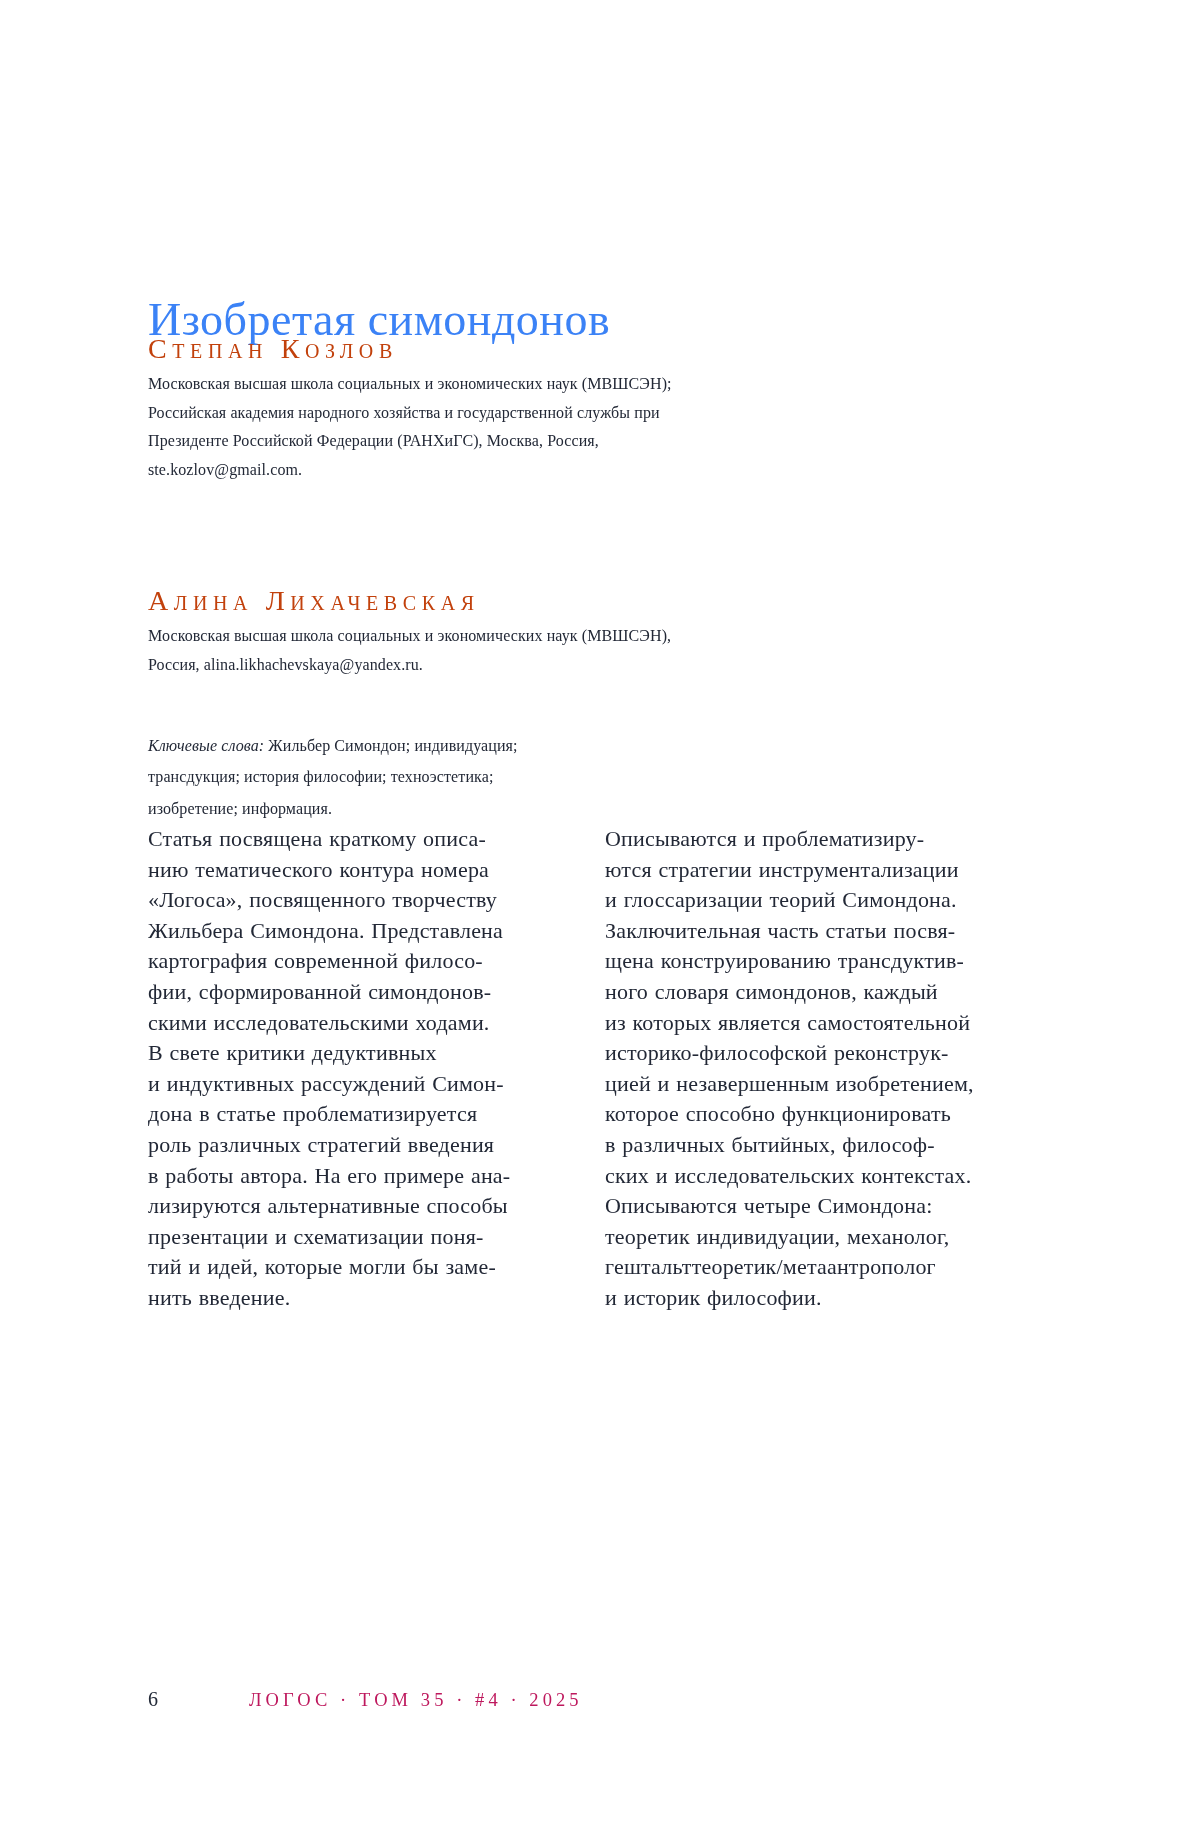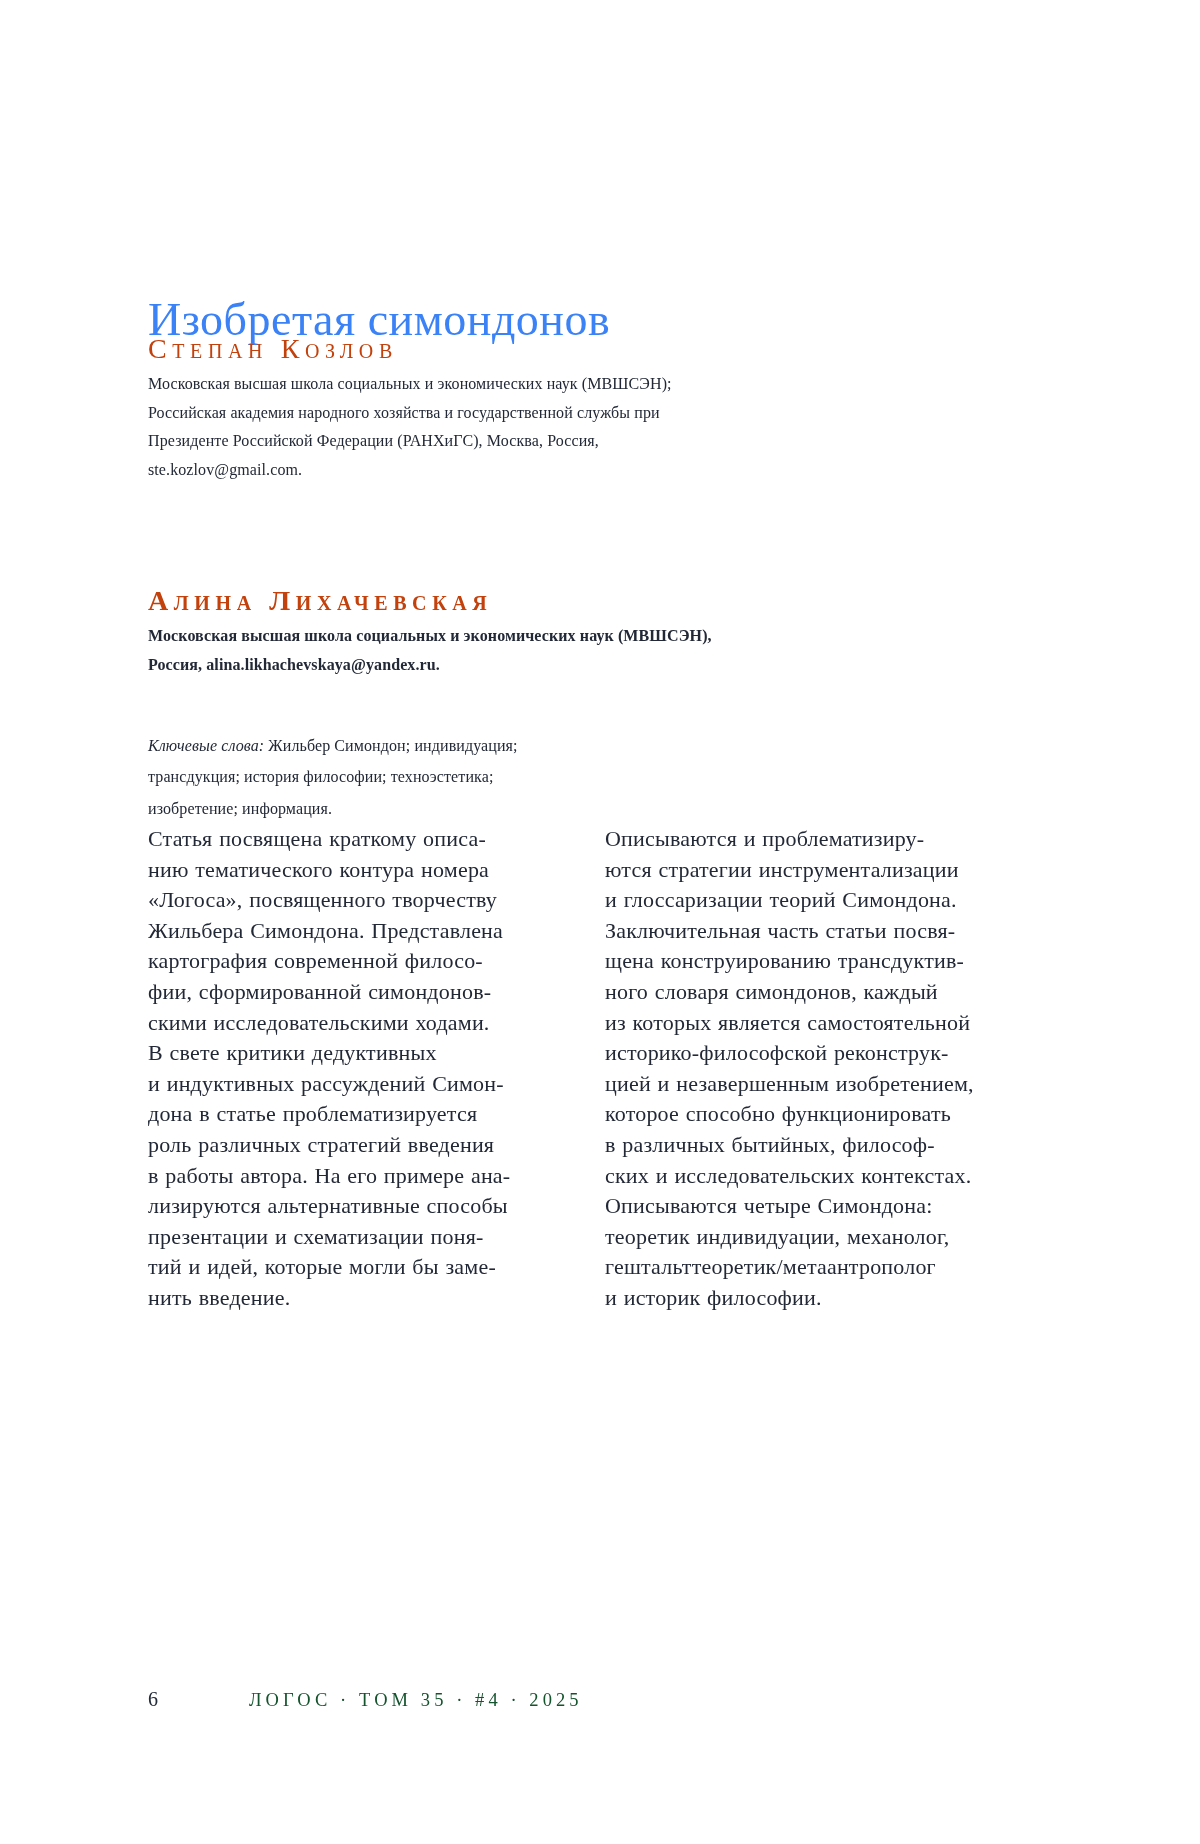--- a/index.html
+++ b/index.html
@@ -23,21 +23,21 @@
     font-size: 46px;
     font-weight: 400;
     letter-spacing: 0.5px;
     color: #3b82f6;
   }
   .author-block {
     position: absolute;
     left: 148px;
   }
   .author-block.first  { top: 333px; }
-  .author-block.second { top: 585px; font-weight: bold; }
+  .author-block.second { top: 585px; }
   .author-name {
     font-variant: small-caps;
     font-size: 28px;
     letter-spacing: 0.20em;
     color: #c2410c;
   }
   .affiliation {
     margin-top: 5px;
     width: 830px;
     font-size: 16px;
@@ -79,21 +79,21 @@
   }
   .page-number {
     display: inline-block;
     color: #232a38;
   }
   .journal-line {
     display: inline-block;
     margin-left: 86px;
     font-size: 18.5px;
     letter-spacing: 0.22em;
-    color: #14532d;
+    color: #be185d;
   }
 </style>
 </head>
 <body>
 
 <div class="page">
 
   <h1 class="title">Изобретая симондонов</h1>
 
   <div class="author-block first">

